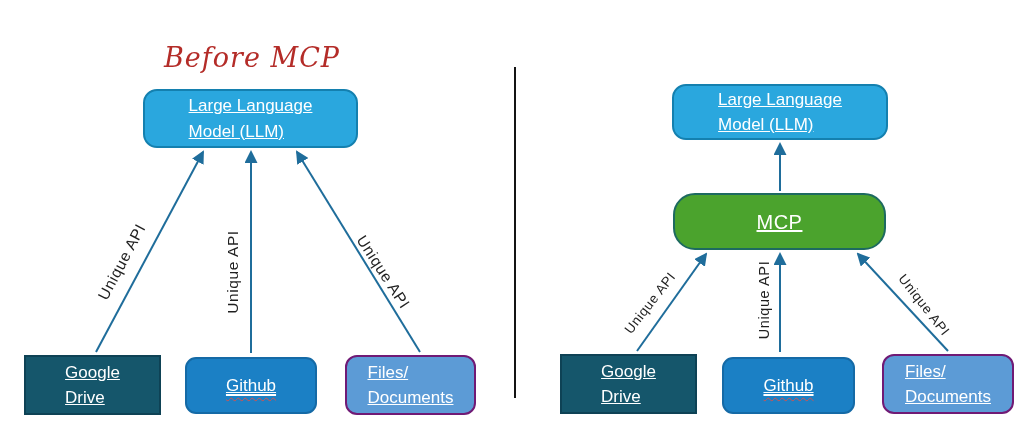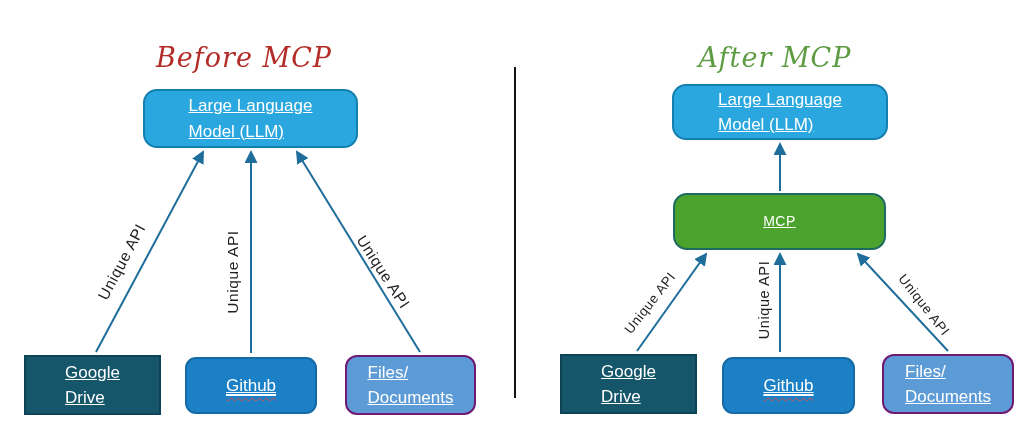--- a/index.html
+++ b/index.html
@@ -38,22 +38,22 @@
     text-decoration: underline;
   }
   .box-llm {
     background:#2aa7de;
     border:2px solid #1480af;
     border-radius:14px;
   }
   .box-mcp {
     background:#4ba32d;
     border:2px solid #1d6a60;
-    border-radius:14px;
-    font-size:14px;
+    border-radius:22px;
+    font-size:20px;
     letter-spacing:0.5px;
   }
   .box-google {
     background:#15566b;
     border:2px solid #0e4255;
     border-radius:0;
   }
   .box-github {
     background:#1b80c5;
     border:2px solid #156aa6;
@@ -101,21 +101,21 @@
     <line x1="96" y1="352" x2="203" y2="152" stroke="#1f6d9b" stroke-width="2" marker-end="url(#ah)"></line>
     <line x1="251" y1="353" x2="251" y2="152" stroke="#1f6d9b" stroke-width="2" marker-end="url(#ah)"></line>
     <line x1="420" y1="352" x2="297" y2="152" stroke="#1f6d9b" stroke-width="2" marker-end="url(#ah)"></line>
 
     <line x1="780" y1="191" x2="780" y2="144" stroke="#1f6d9b" stroke-width="2" marker-end="url(#ah)"></line>
     <line x1="637" y1="351" x2="706" y2="254" stroke="#1f6d9b" stroke-width="2" marker-end="url(#ah)"></line>
     <line x1="780" y1="352" x2="780" y2="254" stroke="#1f6d9b" stroke-width="2" marker-end="url(#ah)"></line>
     <line x1="948" y1="351" x2="858" y2="254" stroke="#1f6d9b" stroke-width="2" marker-end="url(#ah)"></line>
   </svg>
 
-  <div class="title title-before" style="left:244px; top:57px;font-style:italic;">Before MCP</div>
+  <div class="title title-before" style="left:252px; top:57px;font-style:italic;">Before MCP</div>
 
   <div class="box box-llm" style="left:143px; top:89px; width:215px; height:59px;">
     <span>Large Language
 Model (LLM)</span>
   </div>
 
   <span class="rot-label" style="left:122px; top:262px; transform:translate(-50%,-50%) rotate(-62deg);">Unique API</span>
   <span class="rot-label" style="left:233px; top:272px; transform:translate(-50%,-50%) rotate(-90deg);">Unique API</span>
   <span class="rot-label" style="left:383px; top:272px; transform:translate(-50%,-50%) rotate(57deg);">Unique API</span>
 
@@ -124,21 +124,20 @@
 Drive</span>
   </div>
   <div class="box box-github" style="left:185px; top:357px; width:132px; height:57px;">
     <span class="gh-wavy"><span class="gh-solid">Github</span></span>
   </div>
   <div class="box box-files" style="left:345px; top:355px; width:131px; height:60px;">
     <span>Files/
 Documents</span>
   </div>
 
-  <div class="title title-after" style="left:775px; top:57px;">After MCP</div>
 
   <div class="box box-llm" style="left:672px; top:84px; width:216px; height:56px;">
     <span>Large Language
 Model (LLM)</span>
   </div>
 
   <div class="box box-mcp" style="left:673px; top:193px; width:213px; height:57px;">
     <span>MCP</span>
   </div>
 

